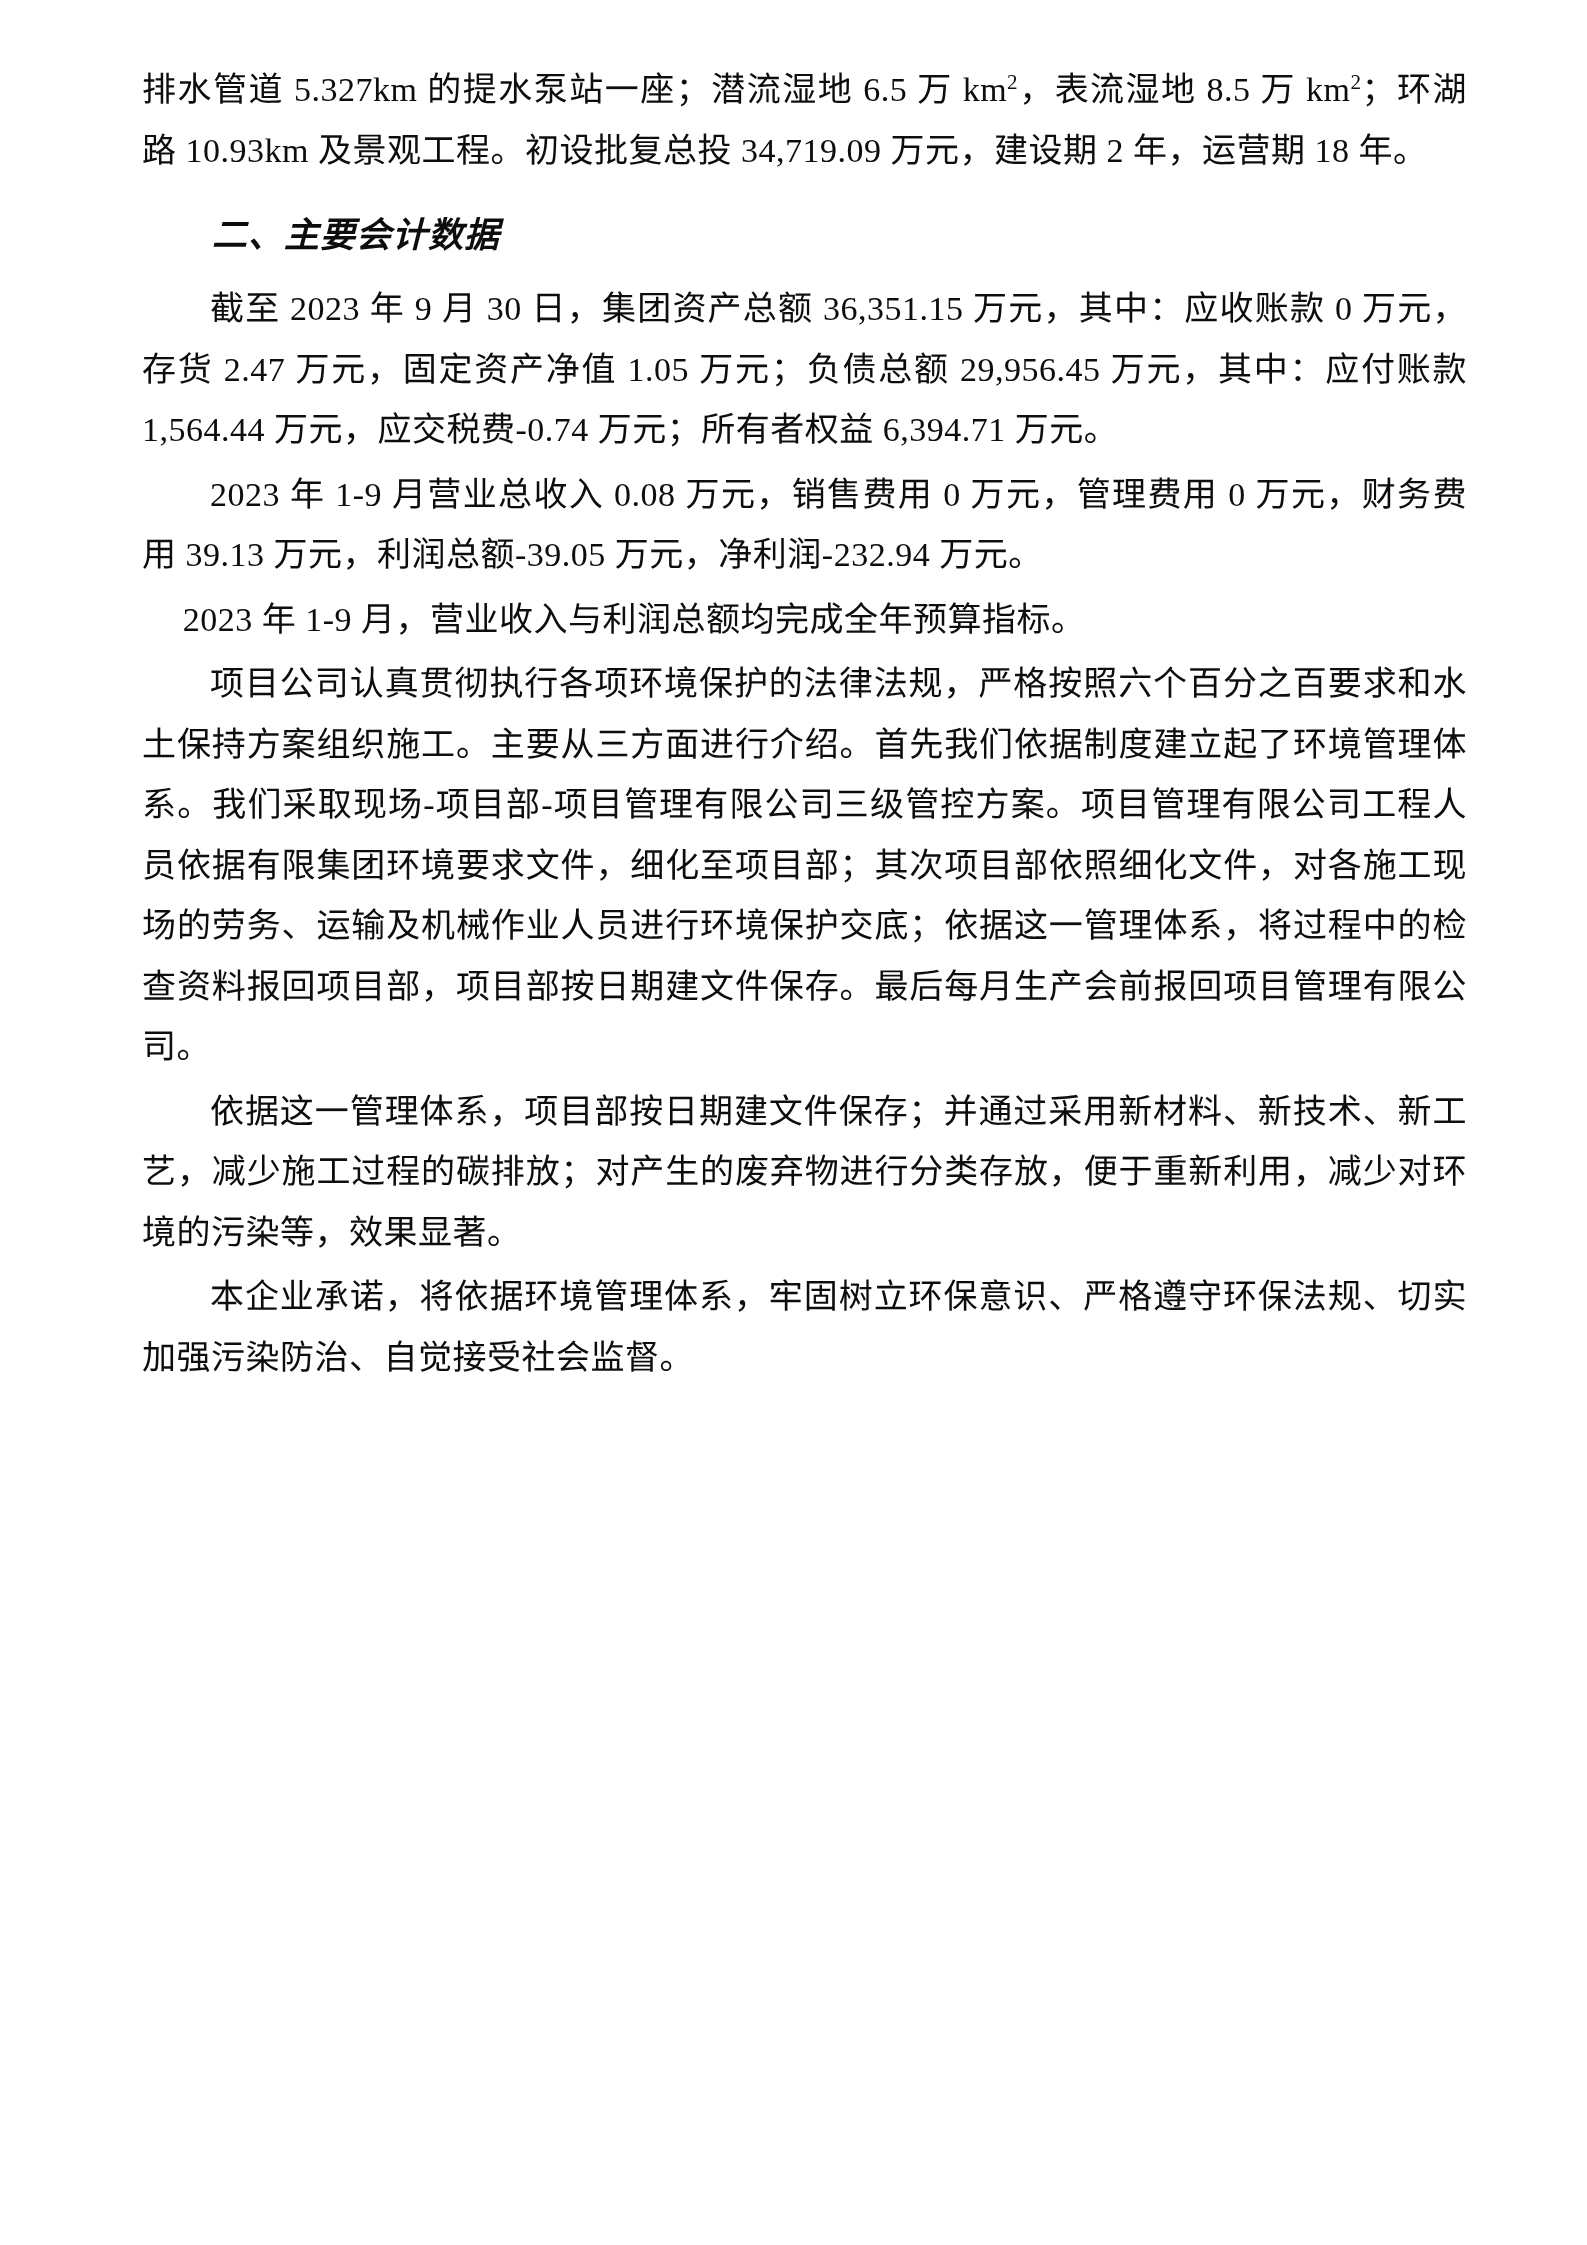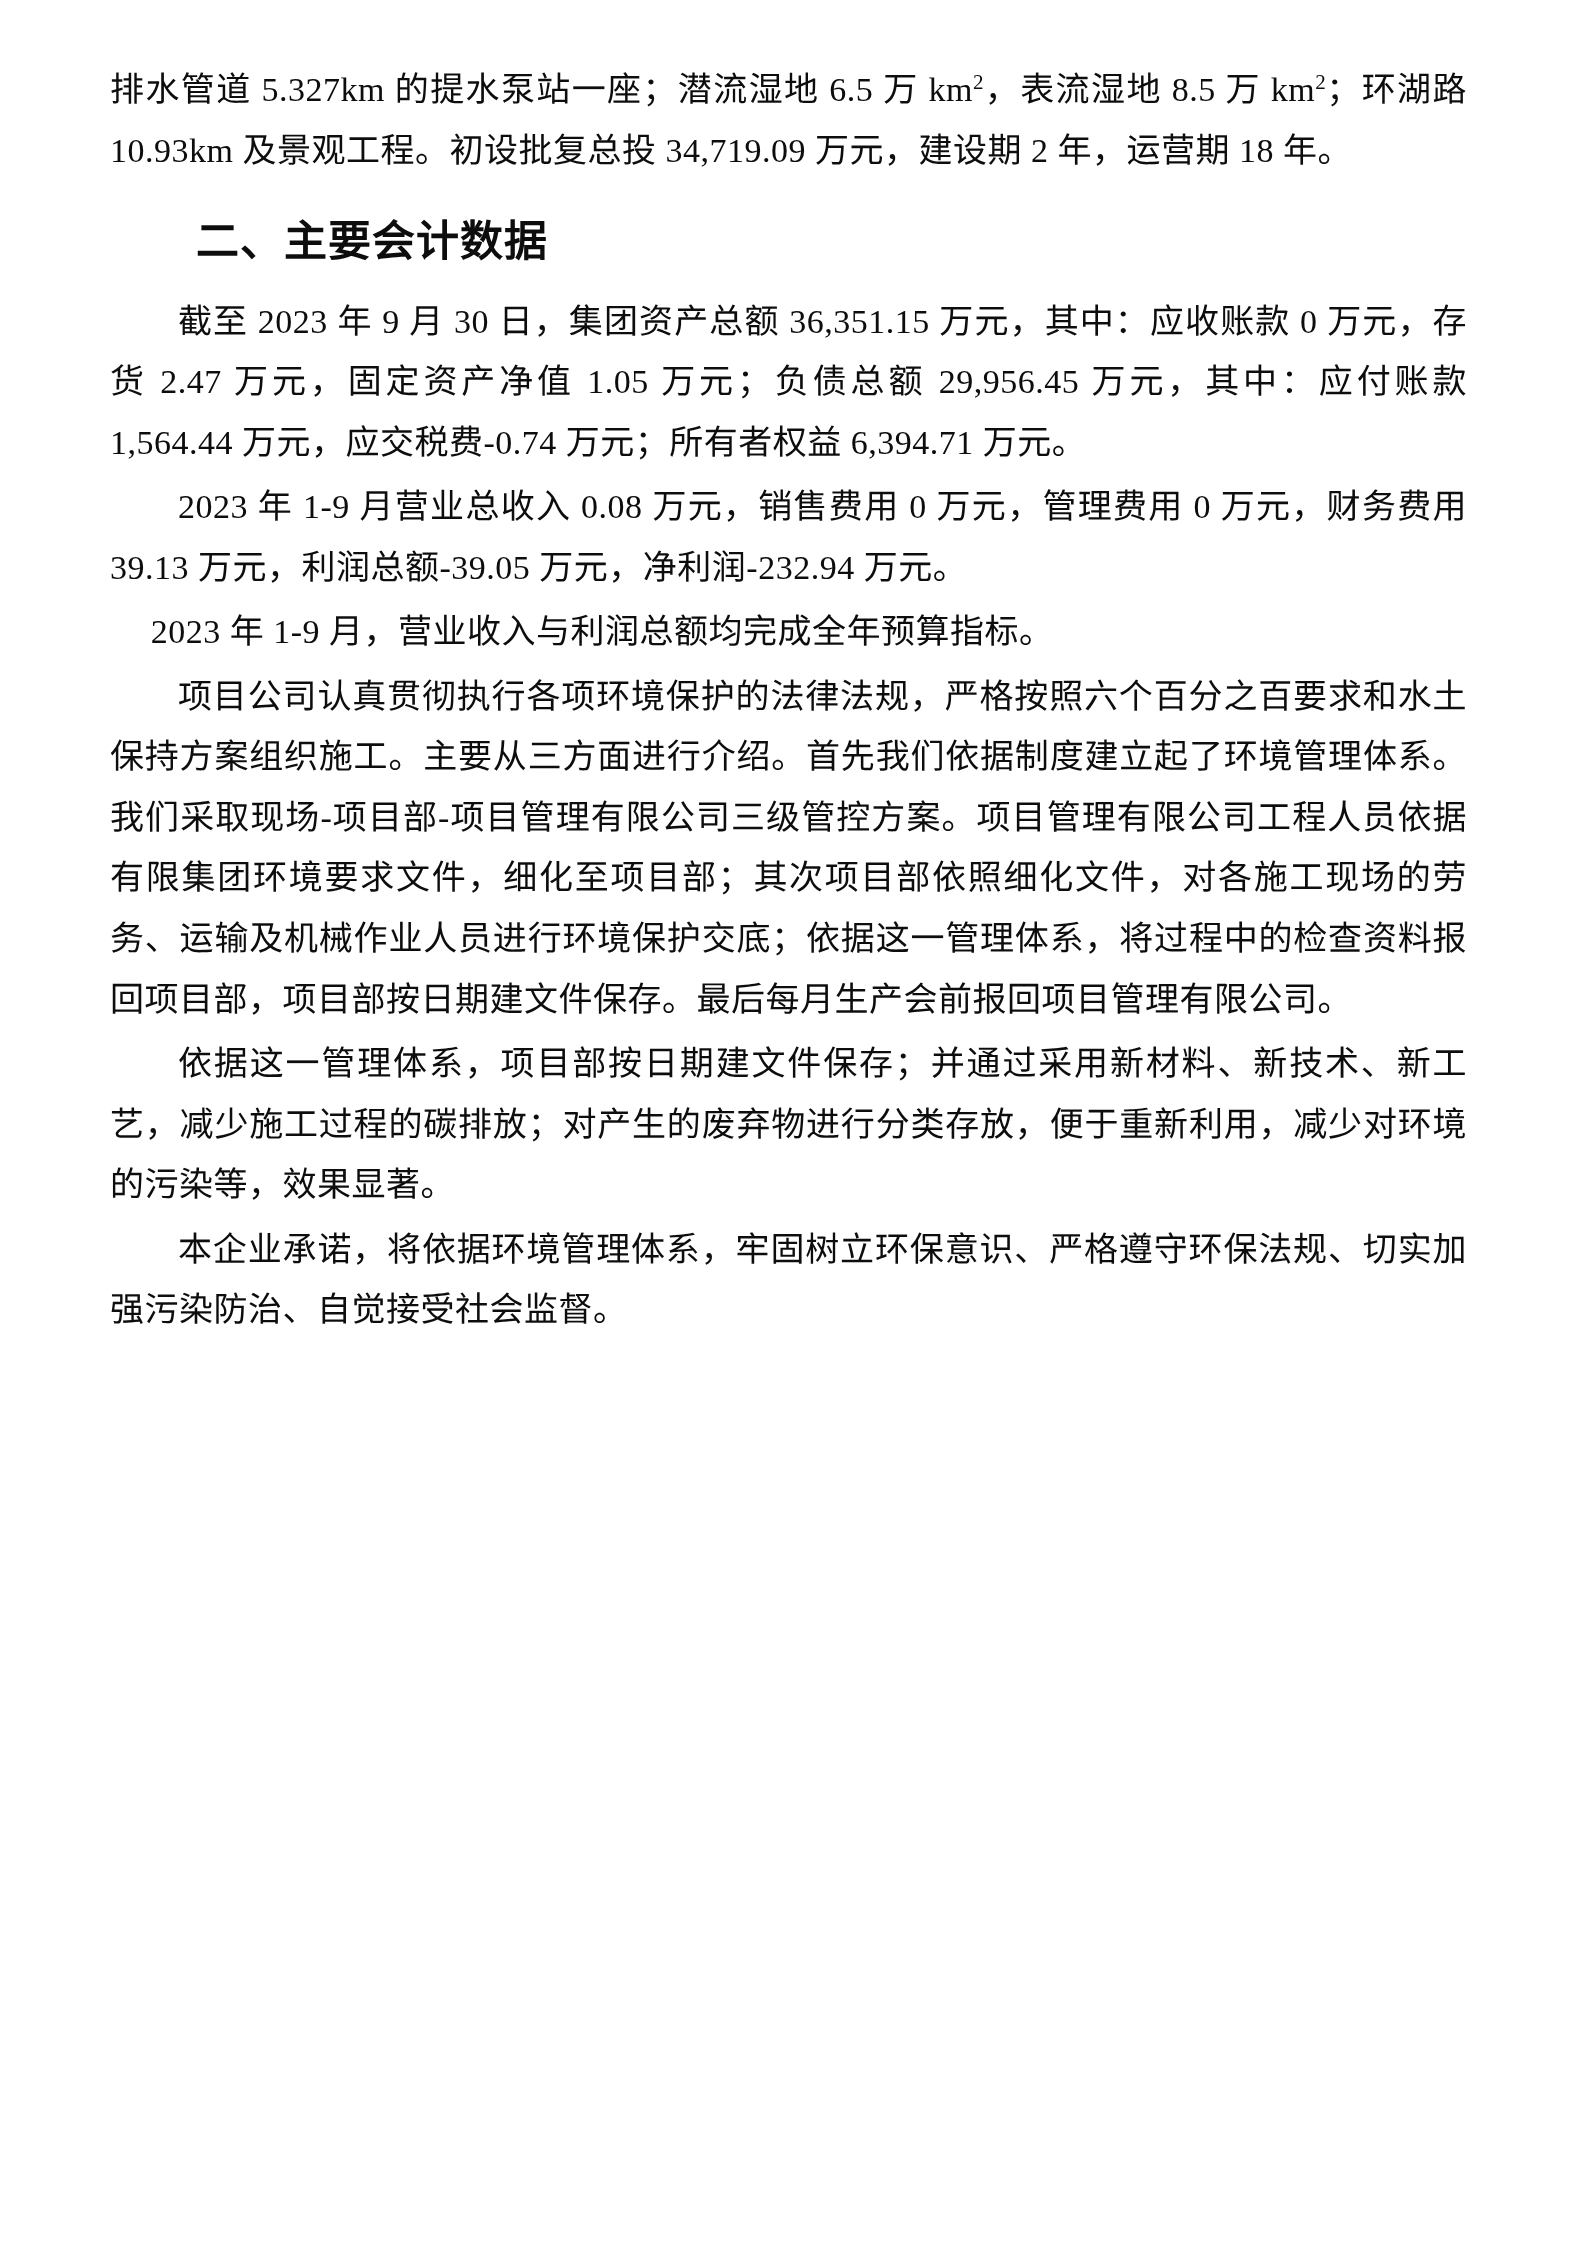--- a/index.html
+++ b/index.html
@@ -17,39 +17,41 @@
     padding: 60px 120px 60px 110px;
     font-family: "Liberation Serif", "DejaVu Serif", serif;
     color: #0d0d0d;
   }
   .doc-body {
     font-size: 34px;
     line-height: 1.78;
     letter-spacing: 0.5px;
     text-align: justify;
     text-justify: inter-ideograph;
+    margin-left: 32px;
   }
   p.para {
     margin: 0 0 4px 0;
     text-indent: 2em;
   }
   p.para.no-indent {
     text-indent: 0;
   }
   p.para.tight-indent {
     text-indent: 1.2em;
   }
   h2.section-heading {
-    font-size: 43px;
+    font-size: 35px;
     font-weight: bold;
     margin: 26px 0 16px 0;
     text-indent: 2em;
     line-height: 1.6;
     letter-spacing: 1px;
     font-family: "Liberation Sans", "DejaVu Sans", sans-serif;
+    font-style: italic;
   }
   h2.section-heading.indent-small {
     text-indent: 1.6em;
   }
   sup.unit-sup {
     font-size: 0.62em;
     vertical-align: super;
     line-height: 0;
   }
 </style>

